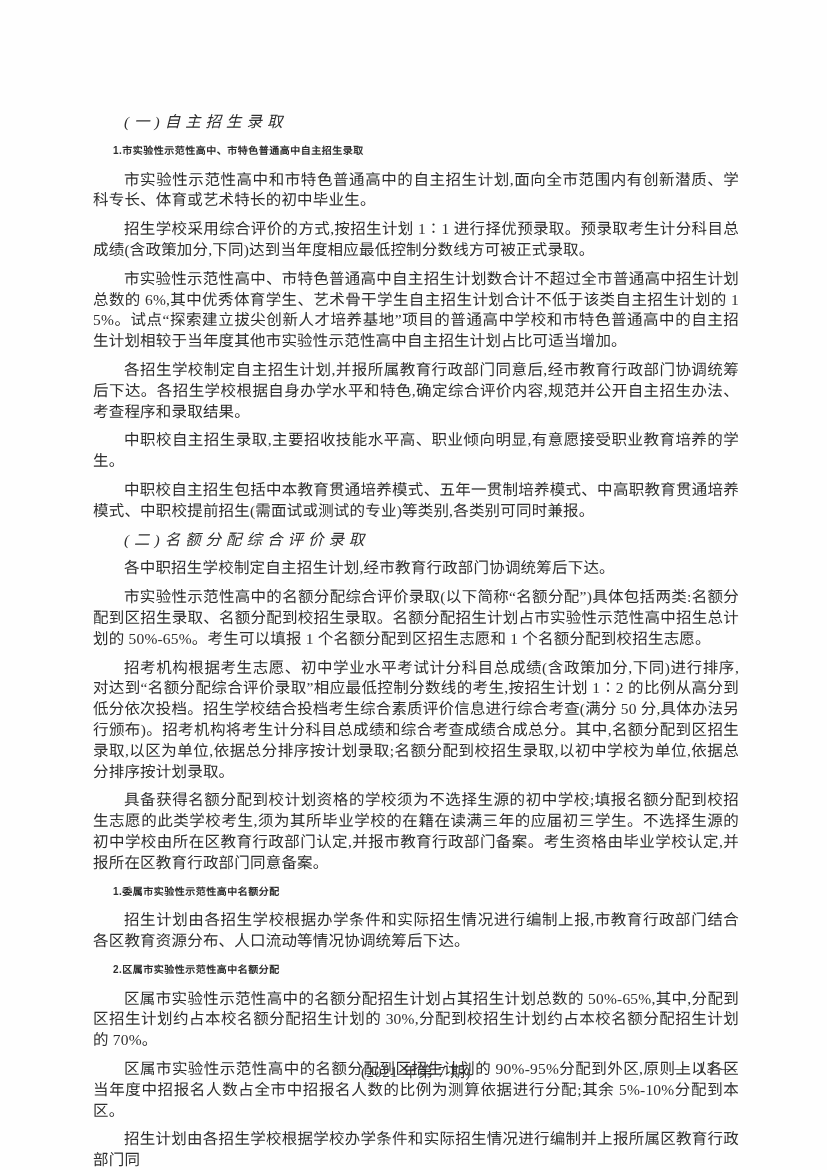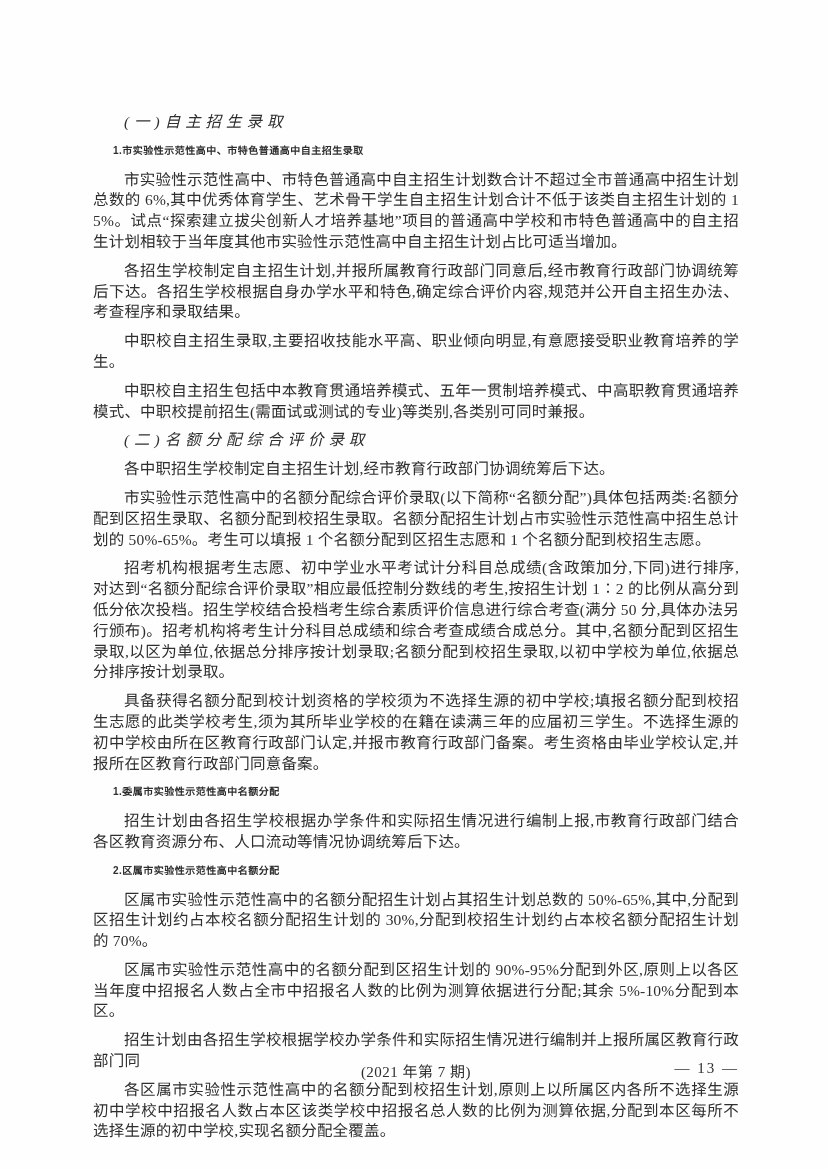--- a/index.html
+++ b/index.html
@@ -66,20 +66,22 @@
   }
 </style>
 </head>
 <body>
 
 <div class="page">
   <main class="content">
 
   <p class="para kai">(一)自主招生录取</p>
       <p class="para bold">1.市实验性示范性高中、市特色普通高中自主招生录取</p>
+      <p class="para body">市实验性示范性高中和市特色普通高中的自主招生计划,面向全市范围内有创新潜质、学科专长、体育或艺术特长的初中毕业生。</p>
+      <p class="para body">招生学校采用综合评价的方式,按招生计划 1∶1 进行择优预录取。预录取考生计分科目总成绩(含政策加分,下同)达到当年度相应最低控制分数线方可被正式录取。</p>
       <p class="para body">市实验性示范性高中、市特色普通高中自主招生计划数合计不超过全市普通高中招生计划总数的 6%,其中优秀体育学生、艺术骨干学生自主招生计划合计不低于该类自主招生计划的 15%。试点“探索建立拔尖创新人才培养基地”项目的普通高中学校和市特色普通高中的自主招生计划相较于当年度其他市实验性示范性高中自主招生计划占比可适当增加。</p>
       <p class="para body">各招生学校制定自主招生计划,并报所属教育行政部门同意后,经市教育行政部门协调统筹后下达。各招生学校根据自身办学水平和特色,确定综合评价内容,规范并公开自主招生办法、考查程序和录取结果。</p>
       <p class="para body">中职校自主招生录取,主要招收技能水平高、职业倾向明显,有意愿接受职业教育培养的学生。</p>
       <p class="para body">中职校自主招生包括中本教育贯通培养模式、五年一贯制培养模式、中高职教育贯通培养模式、中职校提前招生(需面试或测试的专业)等类别,各类别可同时兼报。</p>
       <p class="para kai">(二)名额分配综合评价录取</p>
       <p class="para body">各中职招生学校制定自主招生计划,经市教育行政部门协调统筹后下达。</p>
       <p class="para body">市实验性示范性高中的名额分配综合评价录取(以下简称“名额分配”)具体包括两类:名额分配到区招生录取、名额分配到校招生录取。名额分配招生计划占市实验性示范性高中招生总计划的 50%-65%。考生可以填报 1 个名额分配到区招生志愿和 1 个名额分配到校招生志愿。</p>
       <p class="para body">招考机构根据考生志愿、初中学业水平考试计分科目总成绩(含政策加分,下同)进行排序,对达到“名额分配综合评价录取”相应最低控制分数线的考生,按招生计划 1∶2 的比例从高分到低分依次投档。招生学校结合投档考生综合素质评价信息进行综合考查(满分 50 分,具体办法另行颁布)。招考机构将考生计分科目总成绩和综合考查成绩合成总分。其中,名额分配到区招生录取,以区为单位,依据总分排序按计划录取;名额分配到校招生录取,以初中学校为单位,依据总分排序按计划录取。</p>
       <p class="para body">具备获得名额分配到校计划资格的学校须为不选择生源的初中学校;填报名额分配到校招生志愿的此类学校考生,须为其所毕业学校的在籍在读满三年的应届初三学生。不选择生源的初中学校由所在区教育行政部门认定,并报市教育行政部门备案。考生资格由毕业学校认定,并报所在区教育行政部门同意备案。</p>
       <p class="para bold">1.委属市实验性示范性高中名额分配</p>

